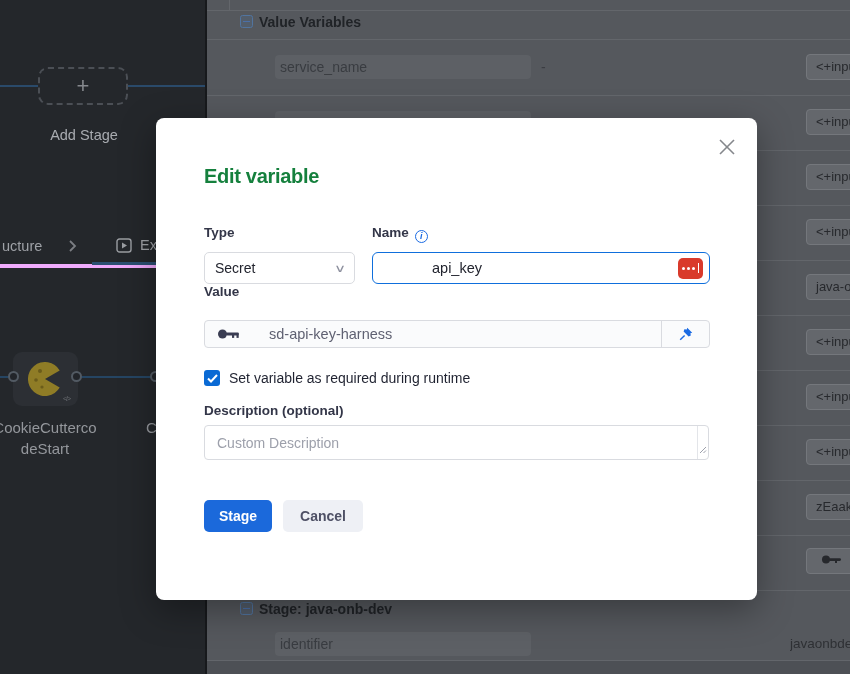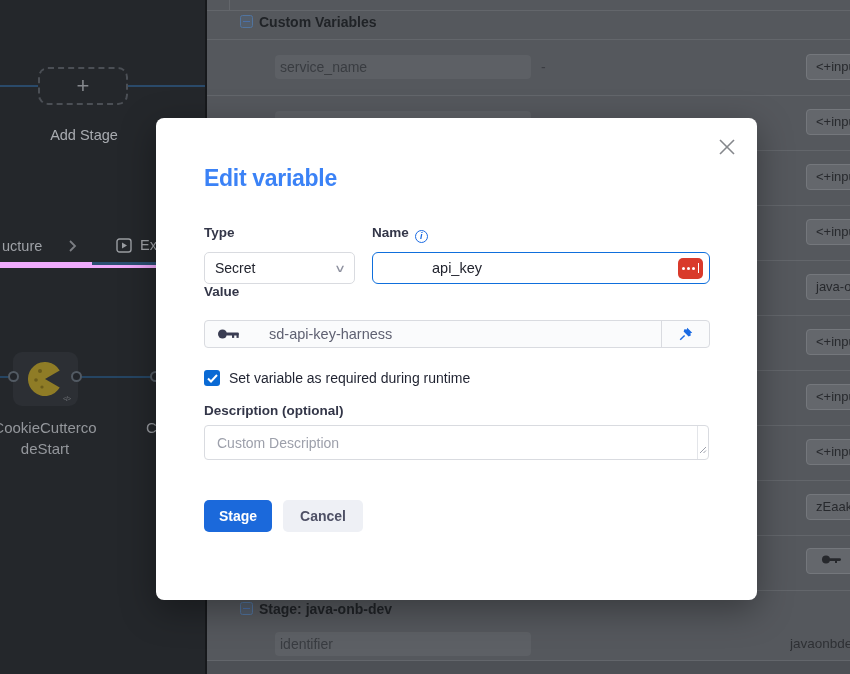--- a/index.html
+++ b/index.html
@@ -11,21 +11,21 @@
   .canvas { position:absolute; left:0; top:0; width:207px; height:674px;
             background:#24272b; border-right:2px solid #17191c; overflow:hidden; z-index:1; }
   .h-connector { position:absolute; height:2px; background:#2a4a6a; }
   .add-stage-btn { position:absolute; left:38px; top:67px; width:90px; height:38px;
             border:2px dashed #4b4f55; border-radius:10px; color:#85888d;
             display:flex; align-items:center; justify-content:center;
             font-size:22px; font-weight:300; background:#24272b; }
   .add-stage-label { position:absolute; left:0; top:127px; width:168px; text-align:center;
             color:#a9acb1; font-size:14.5px; }
   .tabbar { position:absolute; left:0; top:228px; width:207px; height:40px;
-            border-bottom:6px solid #f0abfc; }
+            border-bottom:4px solid #f0abfc; }
   .tab-frag-left { position:absolute; left:2px; top:10px; color:#9ea1a6; font-size:14.5px; }
   .tab-chevron { position:absolute; left:68px; top:11px; }
   .tab-exec { position:absolute; left:116px; top:9px; display:flex; align-items:center; gap:8px;
             color:#9ea1a6; font-size:14.5px; }
   .tab-underline { position:absolute; left:92px; top:34px; width:115px; height:3px; background:#2b4f72; }
 
   .node-tile { position:absolute; left:13px; top:352px; width:65px; height:54px;
             background:#2c2f34; border-radius:9px; }
   .node-port { position:absolute; width:11px; height:11px; border-radius:50%;
             background:#22252a; border:2px solid #525a63; }
@@ -52,21 +52,21 @@
             line-height:24px; padding-left:9px; overflow:hidden; white-space:nowrap; }
   .value-box.keybox { display:flex; align-items:center; justify-content:flex-start; padding-left:14px; }
   .identifier-value { position:absolute; left:583px; top:636px; width:70px; overflow:hidden;
             white-space:nowrap; color:#2e3034; font-size:13.5px; }
   .panel-bottom-strip { position:absolute; left:0; top:661px; width:643px; height:13px; background:#4d5055; }
 
   
   .modal { position:absolute; left:156px; top:118px; width:601px; height:482px; background:#ffffff;
             border-radius:8px; box-shadow:0 10px 35px rgba(0,0,0,0.35); z-index:10; }
   .modal-close { position:absolute; left:563px; top:21px; width:16px; height:16px; cursor:pointer; }
-  .modal-title { position:absolute; left:48px; top:47px; color:#3b82f6; font-size:23px;
+  .modal-title { position:absolute; left:48px; top:47px; color:#15803d; font-size:20px;
             font-weight:700; letter-spacing:-0.3px; }
   .field-label { position:absolute; color:#333648; font-size:13.5px; font-weight:700; }
   .info-icon { display:inline-block; width:13px; height:13px; border:1.3px solid #1b6be3; border-radius:50%;
             color:#1b6be3; font-size:9px; line-height:11px; text-align:center; font-style:italic;
             font-weight:700; vertical-align:-2px; margin-left:6px; }
   .select-box { position:absolute; left:48px; top:134px; width:151px; height:32px;
             border:1px solid #d9dbe0; border-radius:5px; background:#fff;
             display:flex; align-items:center; padding:0 10px; }
   .select-box .sel-text { color:#22242e; font-size:14px; flex:1; }
   .sel-caret { color:#8f92a0; font-size:11px; transform:scaleX(1.5); }
@@ -102,21 +102,21 @@
 </head>
 <body>
 
 <div class="screen">
 
   <div class="panel">
     <div class="panel-tick"></div>
     <div class="panel-line" style="top:10px"></div>
 
     <div class="collapse-icon" style="left:33px; top:15px"></div>
-    <div class="section-title" style="left:52px; top:14px">Custom Variables</div>
+    <div class="section-title" style="left:52px; top:14px">Value Variables</div>
     <div class="panel-line" style="top:39px"></div>
 
     <div class="row-pill" style="top:55px">service_name</div>
     <div class="row-dash" style="top:59px">-</div>
     <div class="value-box" style="top:54px">&lt;+inpu</div>
     <div class="panel-line" style="top:95px"></div>
 
     <div class="row-pill" style="top:111px"></div>
 
     <div class="panel-line" style="top:150px"></div>

